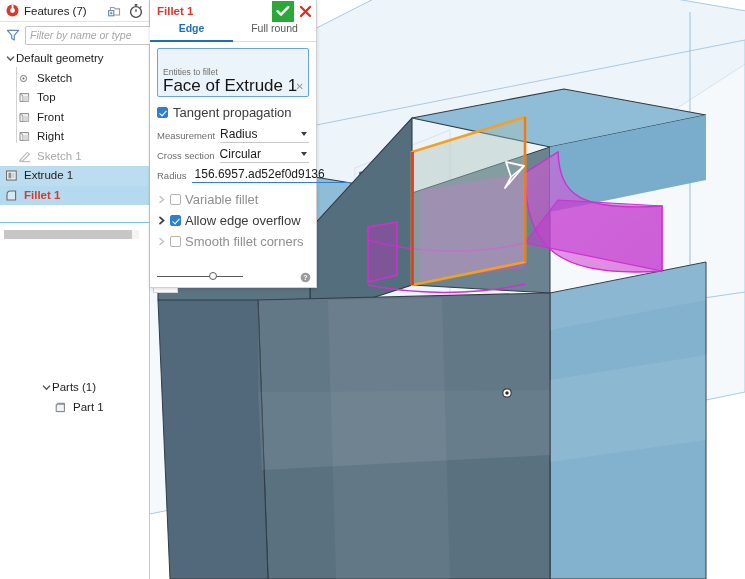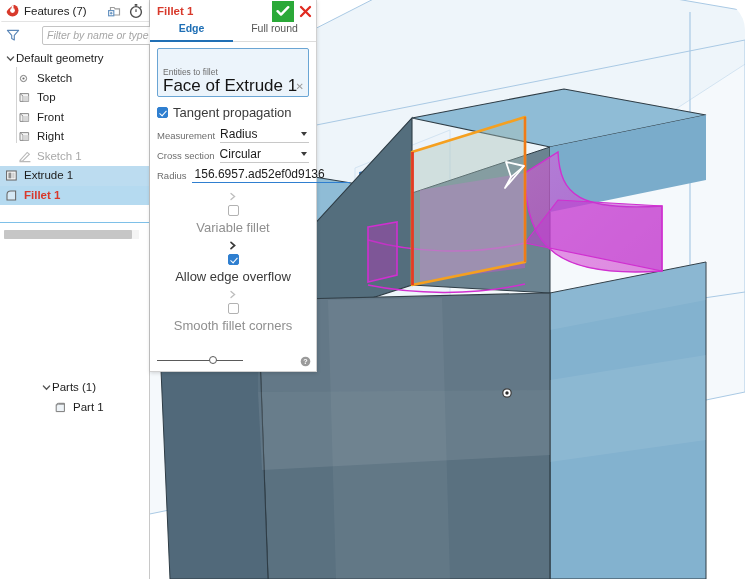--- a/index.html
+++ b/index.html
@@ -7,21 +7,20 @@
     margin: 0; padding: 0;
     width: 745px; height: 579px;
     overflow: hidden;
     font-family: "Liberation Sans", sans-serif;
     background: #ffffff;
   }
   #app {
     position: relative;
     width: 745px; height: 579px;
     overflow: hidden;
-    border-radius: 30px;
   }
 
   
   #feature-panel {
     position: absolute; left: 0; top: 0;
     width: 150px; height: 579px;
     background: #ffffff;
     border-right: 1px solid #c8c8c8;
     z-index: 20;
   }
@@ -43,21 +42,21 @@
     position: relative;
   }
   .icon-onshape svg { display:block; }
   .hdr-icon { width: 16px; height: 16px; flex: 0 0 16px; opacity: .85; }
   .hdr-icon svg { display: block; }
 
   .fp-filter {
     height: 26px;
     display: flex; align-items: center;
     padding: 0 6px 0 6px;
-    gap: 22px;
+    gap: 5px;
   }
   .filter-icon { width: 14px; height: 14px; flex: 0 0 14px; }
   .filter-input {
     flex: 1; height: 19px;
     border: 1px solid #c4c4c4;
     border-radius: 2px;
     background: #fff;
     font-size: 10.5px;
     font-style: italic;
     color: #9a9a9a;
@@ -256,21 +255,21 @@
     border-bottom: 1.6px solid #2f7fd0;
     font-size: 12px;
     color: #1a1a1a;
     padding: 0 0 1px 3px;
     font-family: "Liberation Sans", sans-serif;
     outline: none;
     background: transparent;
     caret-color: #2f7fd0;
   }
   .exp-row {
-    display: flex; align-items: center; gap: 4px; margin-bottom: 6px; flex-direction: column;
+    display: flex; align-items: center; gap: 4px; margin-bottom: 6px;
   }
   .exp-caret {
     width: 9px; flex: 0 0 9px;
     display:flex; align-items:center; justify-content:center;
     cursor: pointer;
   }
   .dlg-footer {
     display:flex; align-items:center;
     padding: 2px 7px 5px 7px;
     position: relative;

